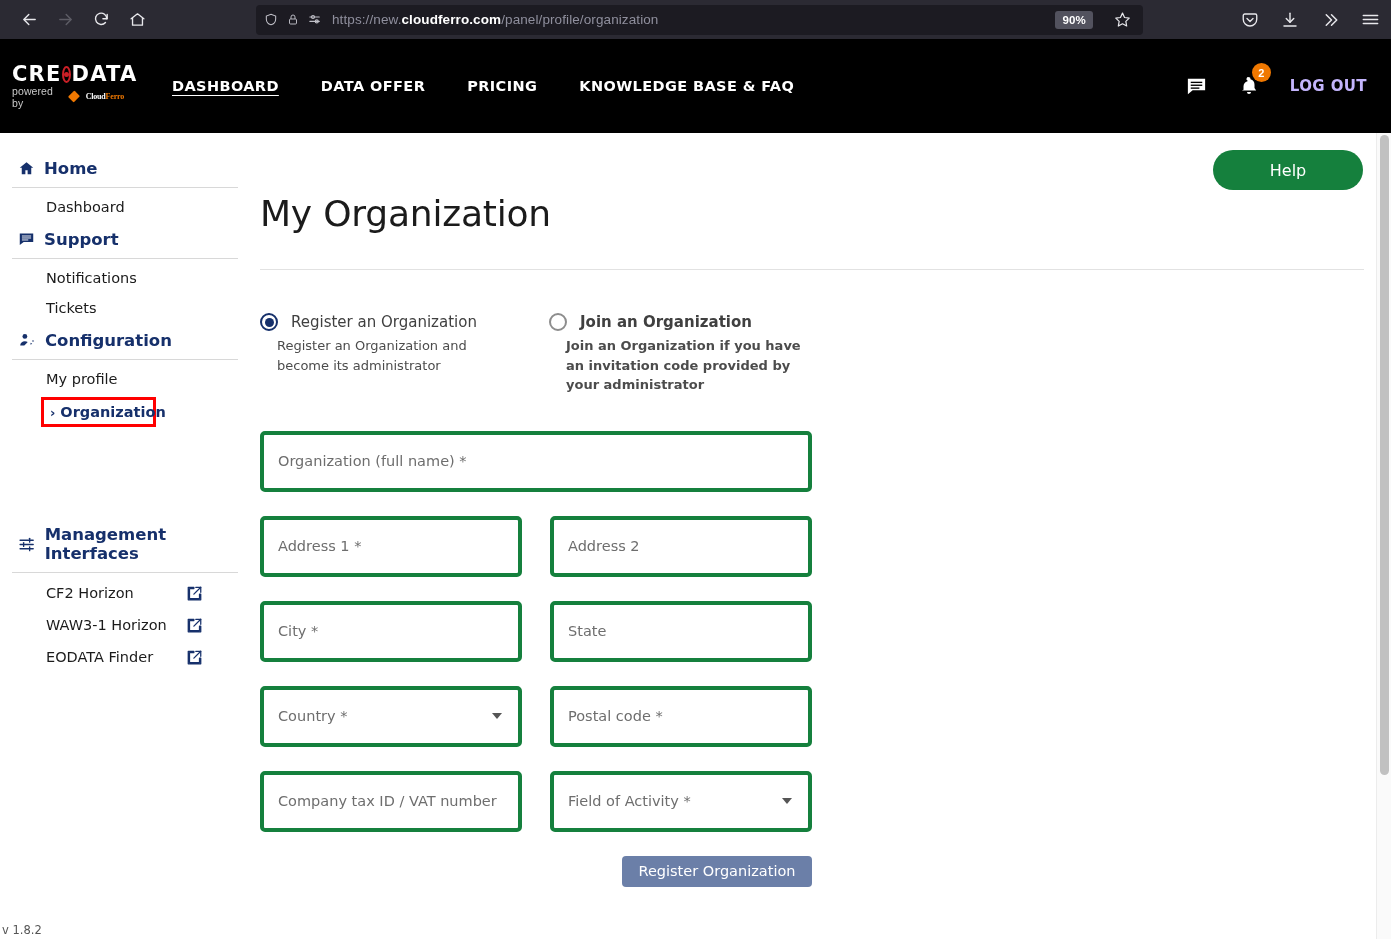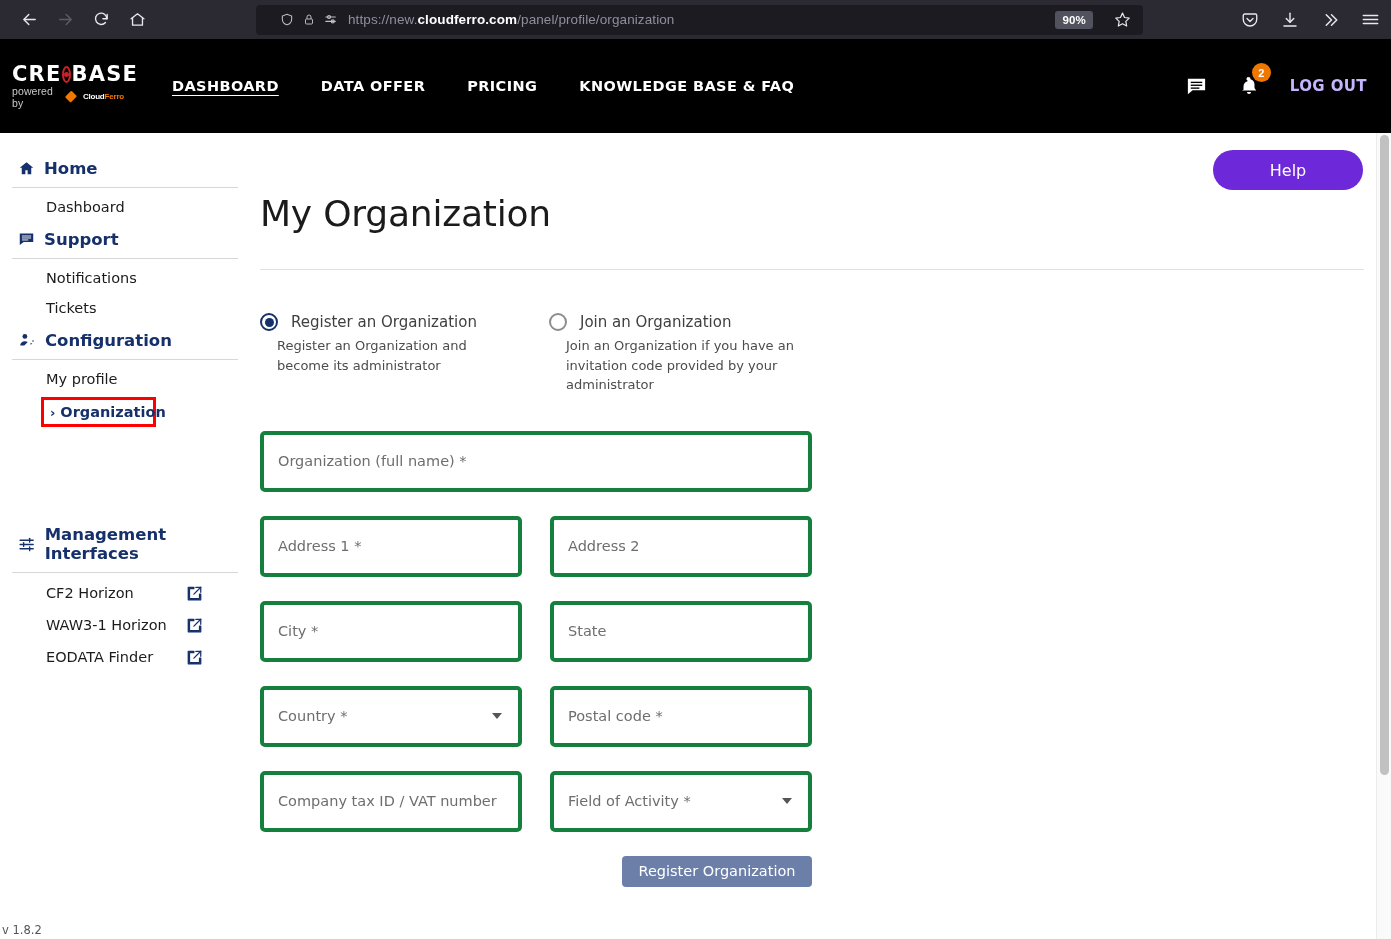--- a/index.html
+++ b/index.html
@@ -27,21 +27,21 @@
   .nav-btn svg { display: block; }
   .nav-btn.disabled { opacity: 0.45; }
 
   .urlbar {
     position: absolute;
     left: 256px; right: 248px;
     height: 30px;
     background: #1c1b22;
     border-radius: 4px;
     display: flex; align-items: center;
-    padding: 0 24px;
+    padding: 0 8px;
     gap: 9px;
   }
   .url-text {
     font-size: 13.5px; color: #b9b9c2;
     font-family: "Liberation Sans", sans-serif;
     white-space: nowrap; overflow: hidden;
     letter-spacing: 0.1px;
   }
   .url-text b { color: #ffffff; font-weight: 700; }
   .url-host-dim { color: #8f8f9d; }
@@ -89,21 +89,21 @@
   .logo-sub {
     display: flex; align-items: center; gap: 8px;
     margin-top: 0;
   }
   .logo-sub-text { font-size: 10.5px; color: #c9c9c9; letter-spacing: 0.1px; }
   .cf-diamond {
     width: 9px; height: 9px; background: #f07800;
     transform: rotate(45deg); border-radius: 1px;
     display: inline-block;
   }
-  .cf-name { font-size: 8px; font-weight: 700; color: #ffffff; letter-spacing: -0.2px; }
+  .cf-name { font-size: 8px; font-weight: 700; color: #ffffff; letter-spacing: -0.2px; font-family: Liberation Serif, serif; }
   .cf-name em { color: #f07800; font-style: normal; }
 
   .main-nav { display: flex; align-items: center; gap: 0; margin-left: 27px; }
   .nav-item {
     color: #ffffff; font-size: 14.5px; font-weight: 700;
     letter-spacing: 0.4px; padding: 0 21px;
     font-family: "DejaVu Sans", sans-serif;
   }
   .nav-item.active { text-decoration: underline; text-underline-offset: 4px; }
 
@@ -189,21 +189,21 @@
 
   
   .main {
     flex: 1;
     padding: 0 28px 0 10px;
     position: relative;
     overflow: hidden;
   }
   .help-btn {
     position: absolute; right: 28px; top: 17px;
-    background: #6d28d9; color: #ffffff;
+    background: #15803d; color: #ffffff;
     font-size: 16px; font-weight: 400;
     border: none; border-radius: 22px;
     width: 150px; height: 40px;
     font-family: "DejaVu Sans", sans-serif;
     cursor: pointer;
   }
   .page-title {
     margin: 60px 0 0 0;
     padding-left: 0;
     font-size: 36px; font-weight: 400;
@@ -214,21 +214,21 @@
     height: 1px; background: #e2e2e2;
     margin: 35px 0 0 0;
     width: 1104px;
   }
 
   .radio-row {
     display: flex;
     margin-top: 43px;
   }
   .radio-opt { width: 289px; }
-  .radio-opt.second { width: 300px; }
+  .radio-opt.second { width: 300px; font-weight: bold; }
   .radio-line { display: flex; align-items: center; gap: 13px; }
   .radio-circle {
     width: 18px; height: 18px; border-radius: 50%;
     border: 2px solid #16306b;
     display: flex; align-items: center; justify-content: center;
     flex: none;
   }
   .radio-circle.off { border-color: #8d8d8d; }
   .radio-dot { width: 9px; height: 9px; border-radius: 50%; background: #16306b; }
   .radio-label {
@@ -373,21 +373,21 @@
         </svg>
     </div>
   </div>
 </div>
 
 <div class="site-header">
   <div class="logo-wrap">
     <div class="logo-main">
       <span>CRE</span>
         <span class="logo-o"></span>
-        <span>BASE</span>
+        <span>DATA</span>
     </div>
     <div class="logo-sub">
       <span class="logo-sub-text">powered by</span>
       <span class="cf-diamond"></span>
       <span class="cf-name"><span>Cloud</span><em>Ferro</em></span>
     </div>
   </div>
 
   <nav class="main-nav">
     <a class="nav-item active">DASHBOARD</a>

